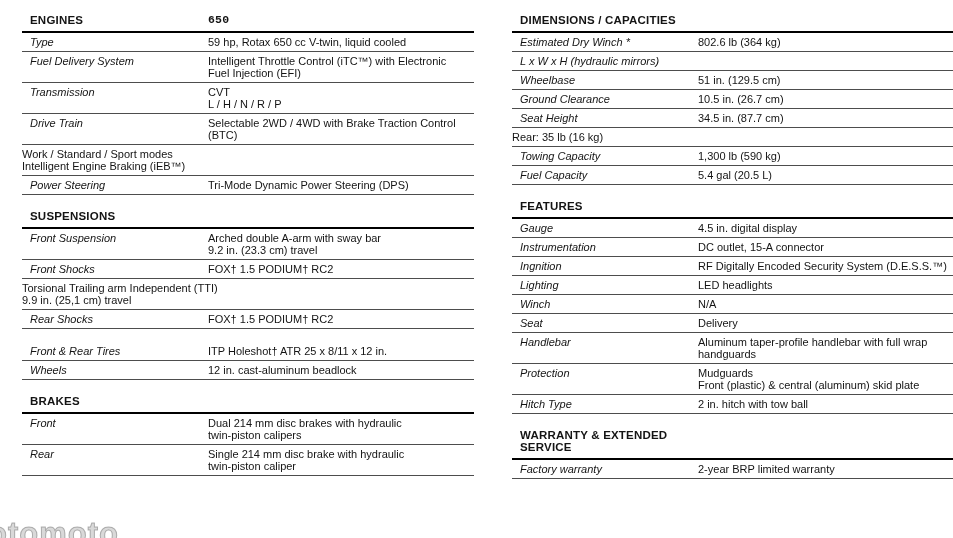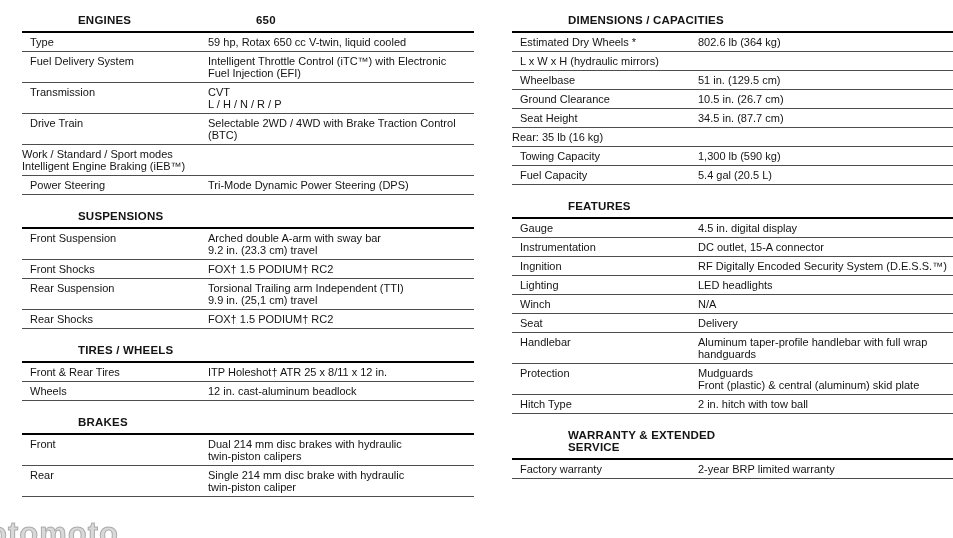--- a/index.html
+++ b/index.html
@@ -15,31 +15,32 @@
 
   .section { margin-top: 13px; }
   .section:first-child { margin-top: 0; }
 
   .section-header {
     display: flex; align-items: flex-end;
     font-weight: bold; font-size: 11.5px; letter-spacing: .2px;
     border-bottom: 2.5px solid #000;
     padding: 2px 0 5px 0;
   }
-  .sh-title { width: 186px; padding-left: 8px; box-sizing: border-box; flex-shrink: 0; margin-left: 48px; }
-  .sh-value { flex: 1; }
+  .sh-title { width: 186px; padding-left: 8px; box-sizing: border-box; flex-shrink: 0; }
+  .sh-value { flex: 1; font-family: Liberation Mono, monospace; }
 
   .row {
     display: flex;
     border-bottom: 1px solid #4d4d4d;
     padding: 3px 0;
   }
   .cell-label {
     width: 186px; padding-left: 8px; box-sizing: border-box;
     flex-shrink: 0;
+    font-style: italic;
   }
   .cell-value {
     flex: 1; padding-right: 4px;
     white-space: pre-line;
   }
 
   .watermark {
     position: absolute; left: -12px; bottom: -2px;
     font-size: 31px; font-weight: bold; letter-spacing: 1px;
     color: rgba(185,185,185,0.55);
@@ -91,33 +92,29 @@
       <div class="row">
         <div class="cell-label">Front Suspension</div>
         <div class="cell-value">Arched double A-arm with sway bar
 9.2 in. (23.3 cm) travel</div>
       </div>
       <div class="row">
         <div class="cell-label">Front Shocks</div>
         <div class="cell-value">FOX† 1.5 PODIUM† RC2</div>
       </div>
       <div class="row">
-        <div class="cell-label">Rear Suspension</div>
         <div class="cell-value">Torsional Trailing arm Independent (TTI)
 9.9 in. (25,1 cm) travel</div>
       </div>
       <div class="row">
         <div class="cell-label">Rear Shocks</div>
         <div class="cell-value">FOX† 1.5 PODIUM† RC2</div>
       </div>
     </div>
     <div class="section">
-      <div class="section-header">
-        <span class="sh-title">TIRES / WHEELS</span>
-      </div>
       <div class="row">
         <div class="cell-label">Front &amp; Rear Tires</div>
         <div class="cell-value">ITP Holeshot† ATR 25 x 8/11 x 12 in.</div>
       </div>
       <div class="row">
         <div class="cell-label">Wheels</div>
         <div class="cell-value">12 in. cast-aluminum beadlock</div>
       </div>
     </div>
     <div class="section">
@@ -135,21 +132,21 @@
 twin-piston caliper</div>
       </div>
     </div>
   </div>
 <div class="col col-right">
     <div class="section">
       <div class="section-header">
         <span class="sh-title">DIMENSIONS / CAPACITIES</span>
       </div>
       <div class="row">
-        <div class="cell-label">Estimated Dry Wheels *</div>
+        <div class="cell-label">Estimated Dry Winch *</div>
         <div class="cell-value">802.6 lb (364 kg)</div>
       </div>
       <div class="row">
         <div class="cell-label">L x W x H (hydraulic mirrors)</div>
       </div>
       <div class="row">
         <div class="cell-label">Wheelbase</div>
         <div class="cell-value">51 in. (129.5 cm)</div>
       </div>
       <div class="row">

